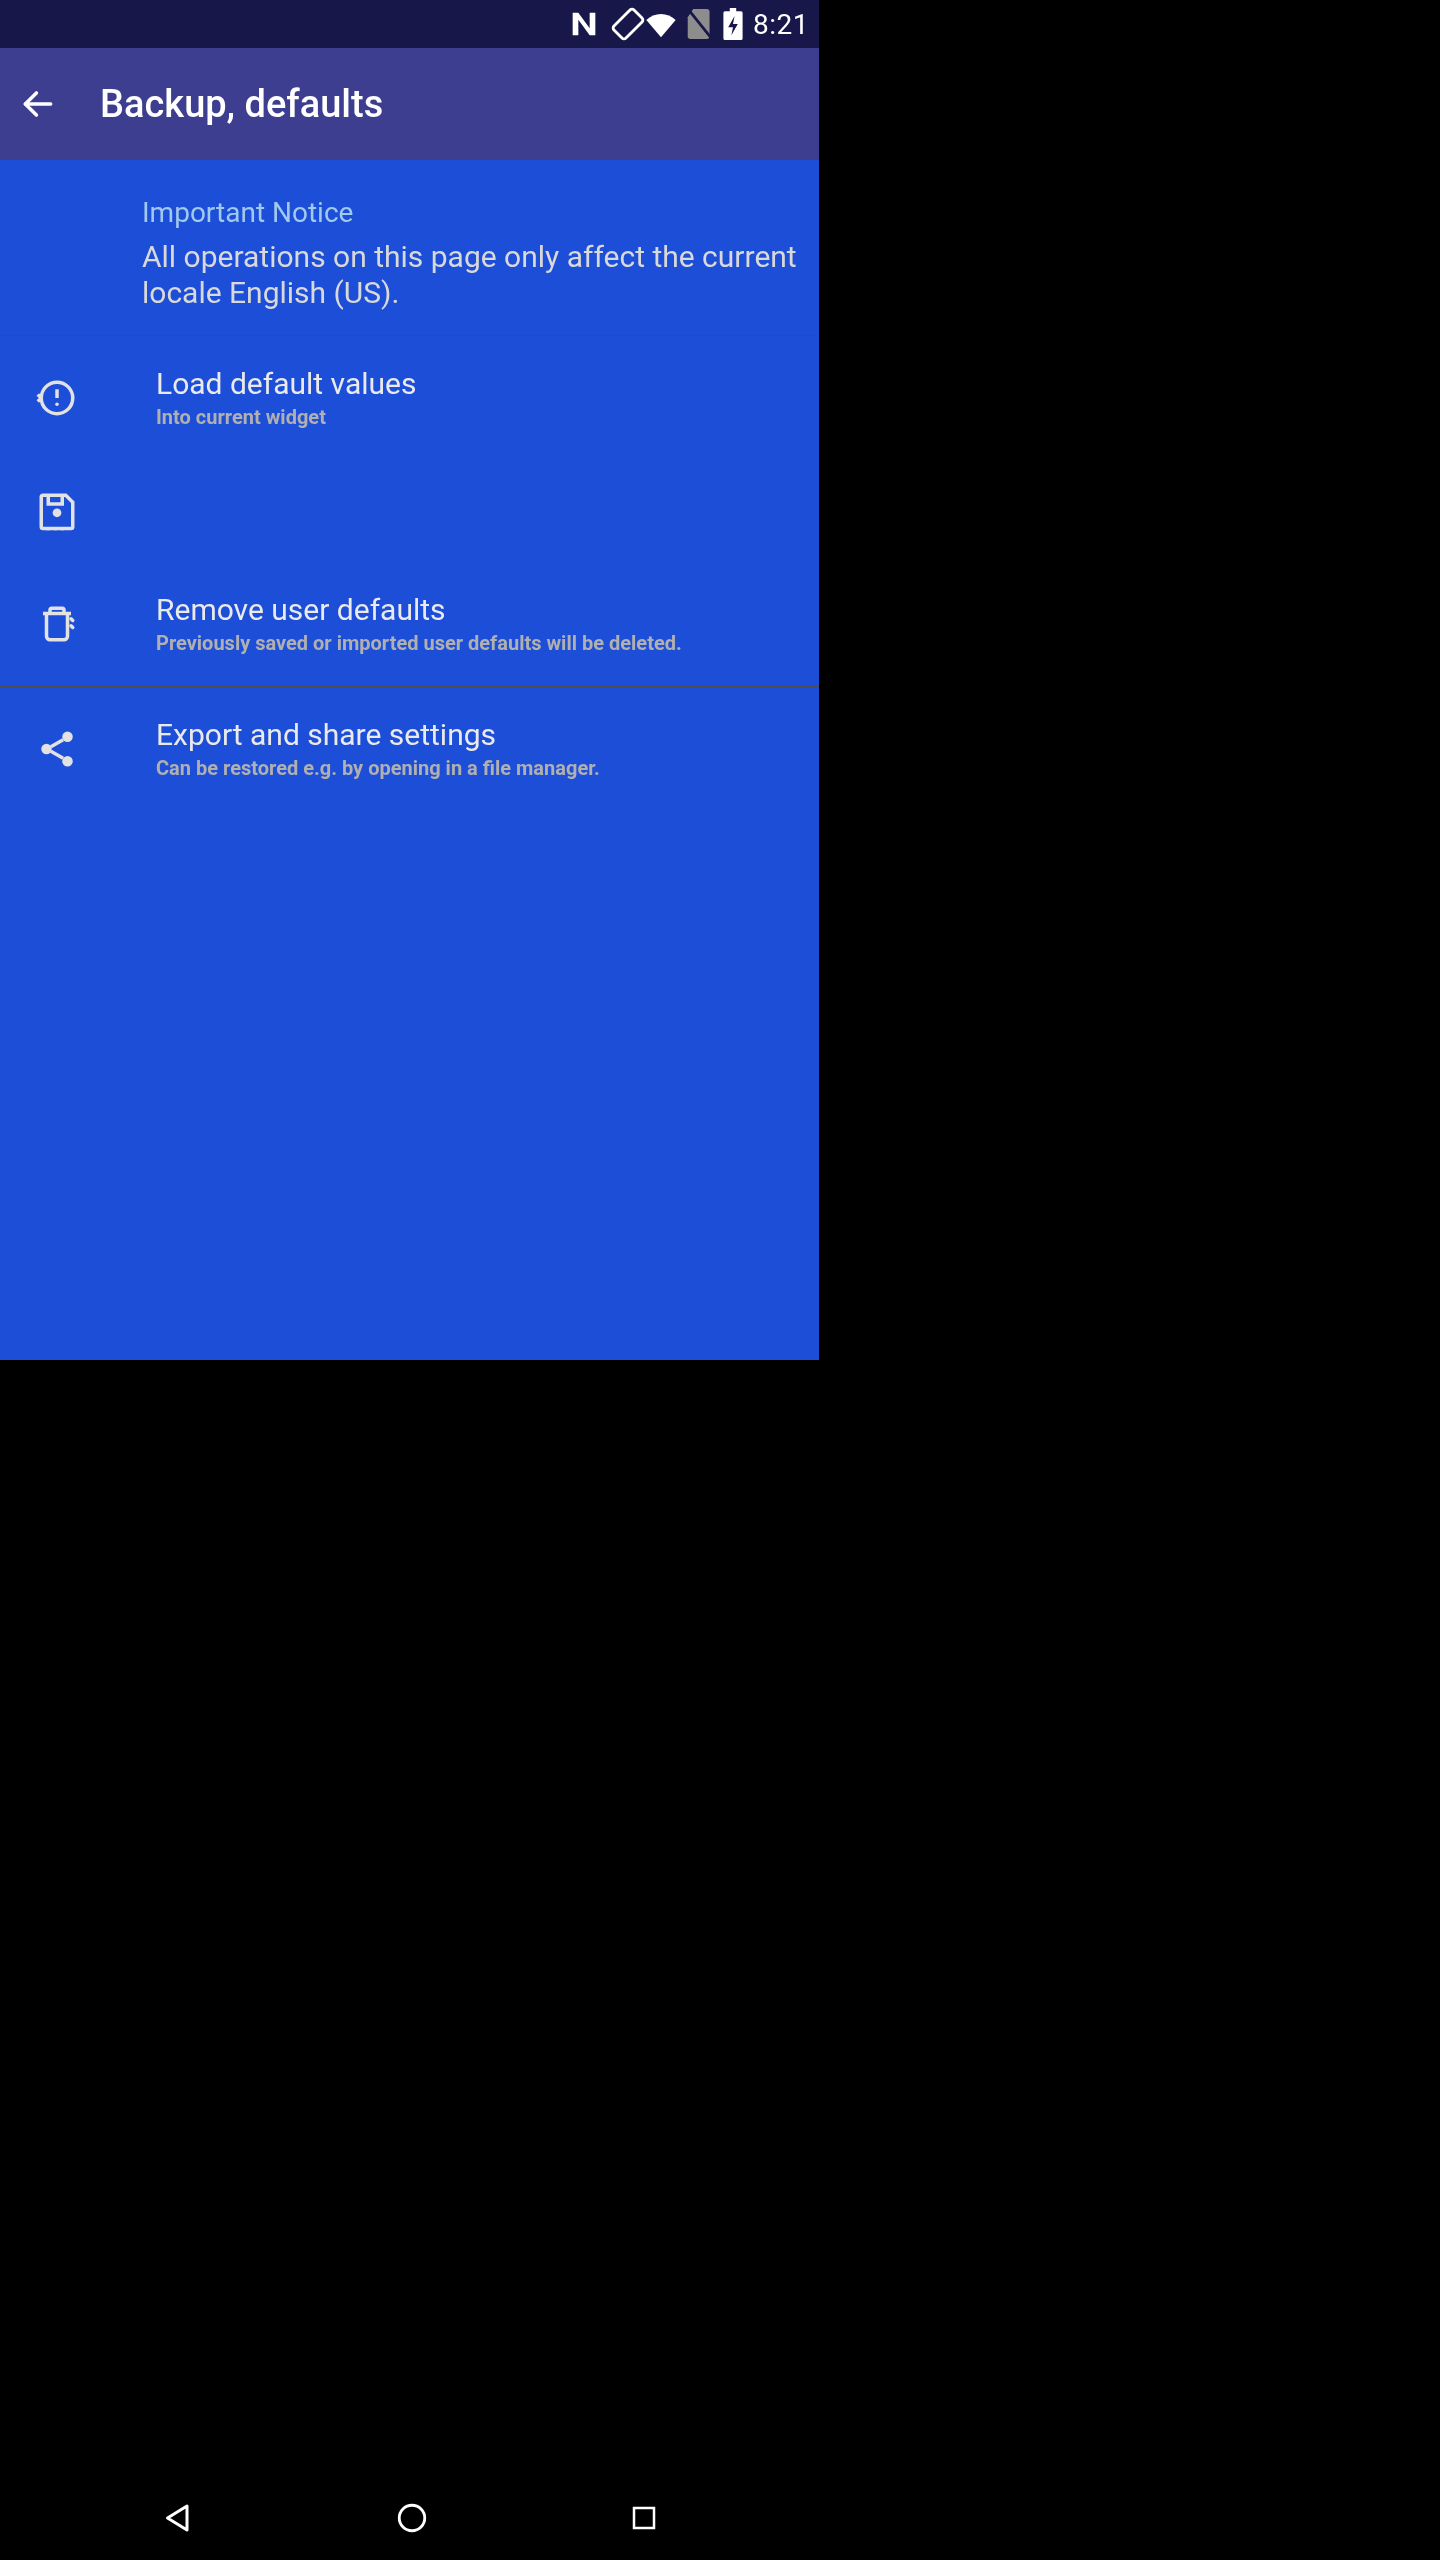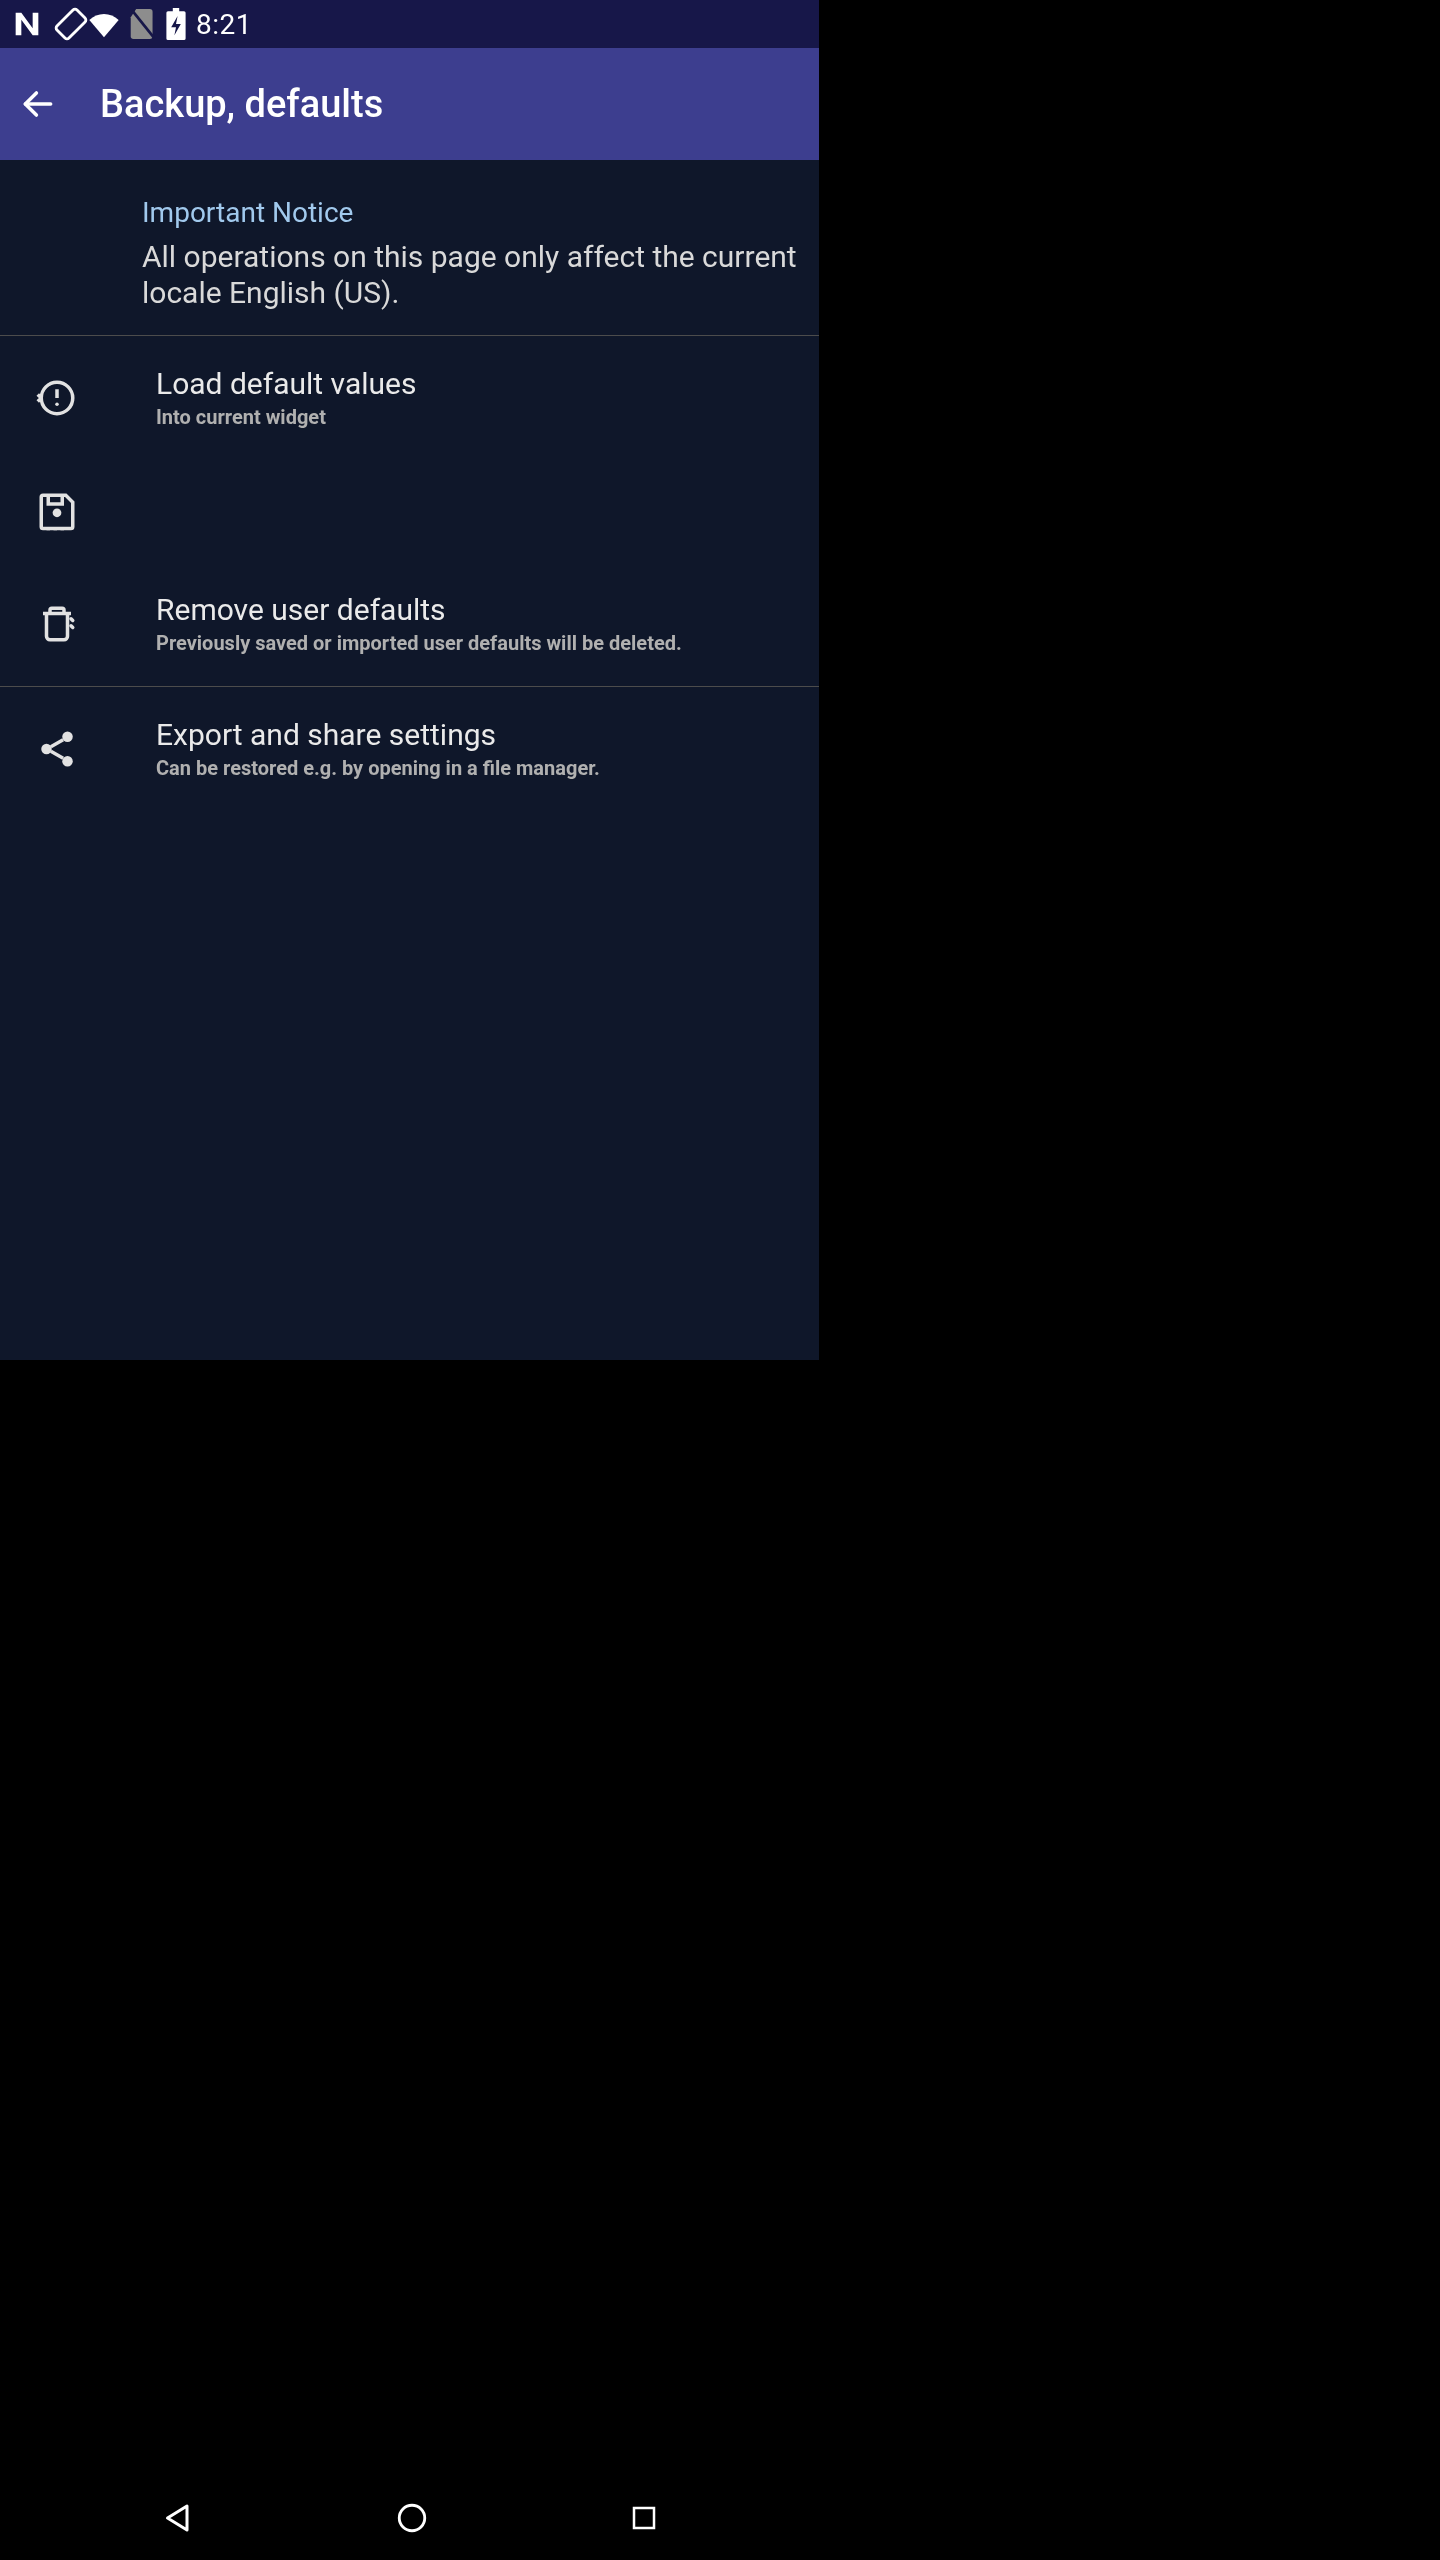--- a/index.html
+++ b/index.html
@@ -9,21 +9,21 @@
     background: #000;
     font-family: Roboto, "Helvetica Neue", Arial, sans-serif;
     overflow: hidden;
     color: #e2e2e2;
   }
   .status-bar {
     height: 48px;
     background: #171749;
     display: flex;
     align-items: center;
-    justify-content: flex-start;
+    justify-content: flex-end;
     padding: 0 10px;
     color: #fff;
   }
   .status-left, .status-right {
     display: flex;
     align-items: center;
     gap: 10px;
   }
   .status-left svg, .status-right svg { display: block; }
   .clock {
@@ -40,21 +40,21 @@
     padding: 8px 18px;
     gap: 42px;
   }
   .back-btn { width: 40px; height: 40px; display:flex; align-items:center; justify-content:center; }
   .app-title {
     font-size: 38px;
     font-weight: 500;
     color: #fff;
   }
   .content {
-    background: #0f172a;
+    background: #1d4ed8;
     height: calc(1360px - 48px - 112px);
   }
   .notice-block {
     padding: 36px 20px 24px 142px;
     border-bottom: 1px solid #4c4c4c;
   }
   .notice-title {
     color: #a1c9ed;
     font-size: 28px;
     font-weight: 400;

